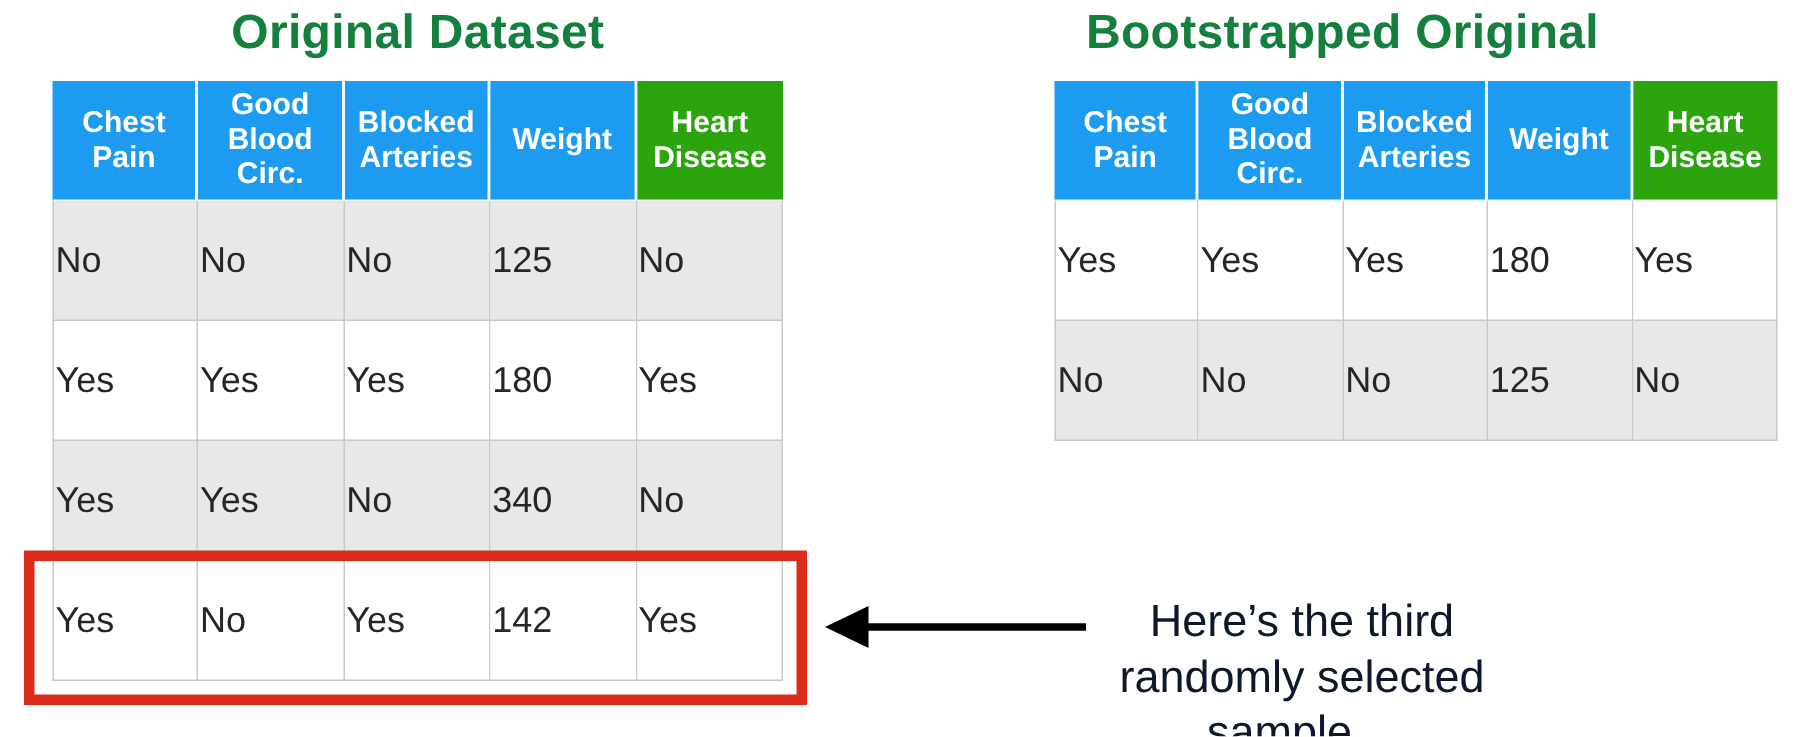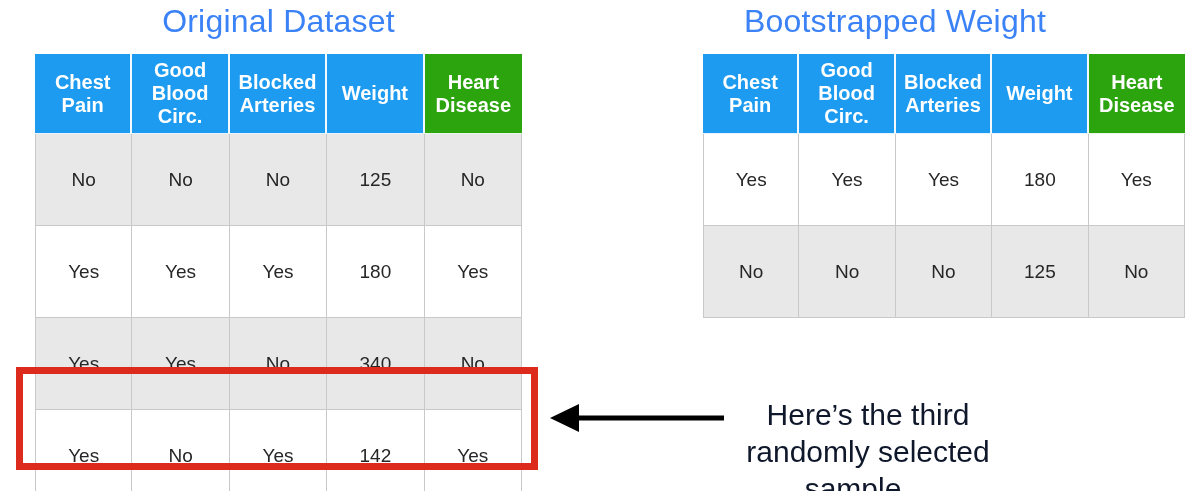--- a/index.html
+++ b/index.html
@@ -17,22 +17,22 @@
     position:relative;
     width:1203px;height:491px;
     background:#ffffff;
     overflow:hidden;
   }
   .dataset-title{
     position:absolute;
     top:3px;
     text-align:center;
     font-size:32px;
-    font-weight:400;
-    color:#3b82f6;
+    font-weight:700;
+    color:#15803d;
     letter-spacing:0.2px;
   }
   .title-left{left:35px;width:487px;}
   .title-right{left:650px;width:490px;}
 
   table.dataset-table{
     position:absolute;
     border-collapse:separate;
     border-spacing:0;
     table-layout:fixed;
@@ -52,25 +52,25 @@
     padding:0 6px;
     border-right:2px solid rgba(255,255,255,0.95);
     border-bottom:1px solid rgba(255,255,255,0.9);
     box-sizing:border-box;
   }
   .dataset-table th:last-child{
     background:var(--header-green);
     border-right:none;
   }
   .dataset-table td{
-    height:92px;
+    height:80px;
     background:#ffffff;
     color:var(--text-dark);
-    font-size:19px;
-    text-align:center;
+    font-size:24px;
+    text-align:left;
     vertical-align:middle;
     border-right:1px solid var(--border-gray);
     border-bottom:1px solid var(--border-gray);
     box-sizing:border-box;
   }
   .dataset-table td:first-child{border-left:1px solid var(--border-gray);}
   
   .table-left tbody tr:nth-child(odd) td{background:var(--row-gray);}
   .table-right tbody tr:nth-child(even) td{background:var(--row-gray);}
 
@@ -99,21 +99,21 @@
     margin-top:33px;
   }
 </style>
 </head>
 <body>
 
 <div class="canvas">
 
   <div class="dataset-title title-left">Original Dataset</div>
 
-  <div class="dataset-title title-right">Bootstrapped Weight</div>
+  <div class="dataset-title title-right">Bootstrapped Original</div>
 
   <table class="dataset-table table-left">
       <thead>
         <tr>
           <th>Chest Pain</th>
           <th>Good Blood Circ.</th>
           <th>Blocked Arteries</th>
           <th>Weight</th>
           <th>Heart Disease</th>
         </tr>

